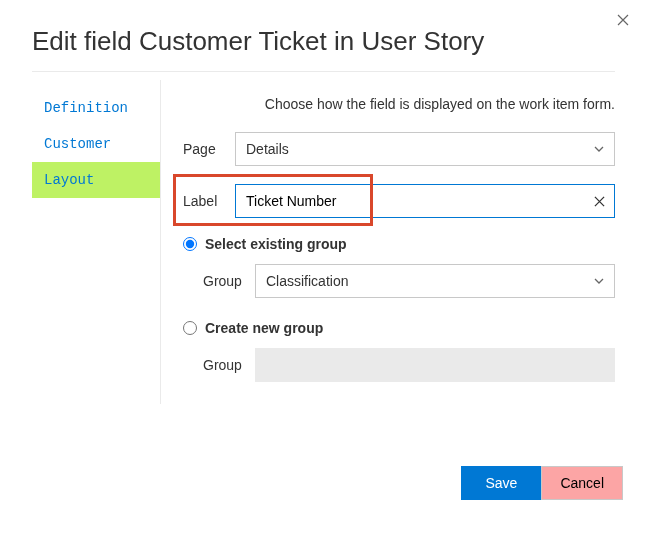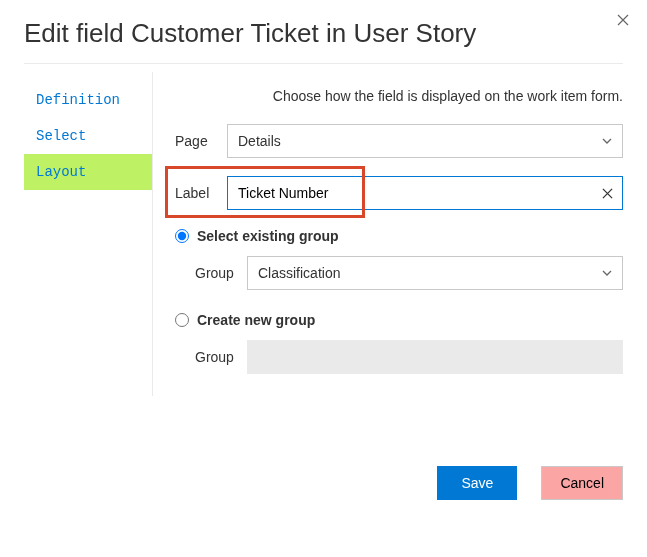--- a/index.html
+++ b/index.html
@@ -7,21 +7,21 @@
     margin: 0;
     font-family: "Segoe UI", Arial, sans-serif;
     font-size: 14px;
     color: #333;
     background: #fff;
   }
   .dialog {
     width: 647px;
     height: 518px;
     position: relative;
-    padding: 0;
+    padding: 8px;
   }
   .close-btn {
     position: absolute;
     top: 10px;
     right: 14px;
     width: 20px;
     height: 20px;
     cursor: pointer;
     display: flex;
     align-items: center;
@@ -157,21 +157,21 @@
     flex: 1;
     height: 34px;
     background: #eaeaea;
     border: 1px solid #eaeaea;
   }
   .footer {
     position: absolute;
     bottom: 18px;
     right: 24px;
     display: flex;
-    gap: 24px;
+    gap: 0;
   }
   .btn {
     min-width: 80px;
     height: 34px;
     border: 1px solid #c8c8c8;
     background: #fca5a5;
     font-size: 14px;
     font-family: inherit;
     cursor: pointer;
     padding: 0 18px;
@@ -199,21 +199,21 @@
 
   <hr class="hr">
 
   <div class="body">
 
     <div class="sidebar">
       <div class="sidebar-item">
         <span>Definition</span>
       </div>
       <div class="sidebar-item">
-        <span>Select</span>
+        <span>Customer</span>
       </div>
       <div class="sidebar-item selected">
         <span>Layout</span>
       </div>
     </div>
 
     <div class="content">
 
       <div class="intro">Choose how the field is displayed on the work item form.</div>
 

